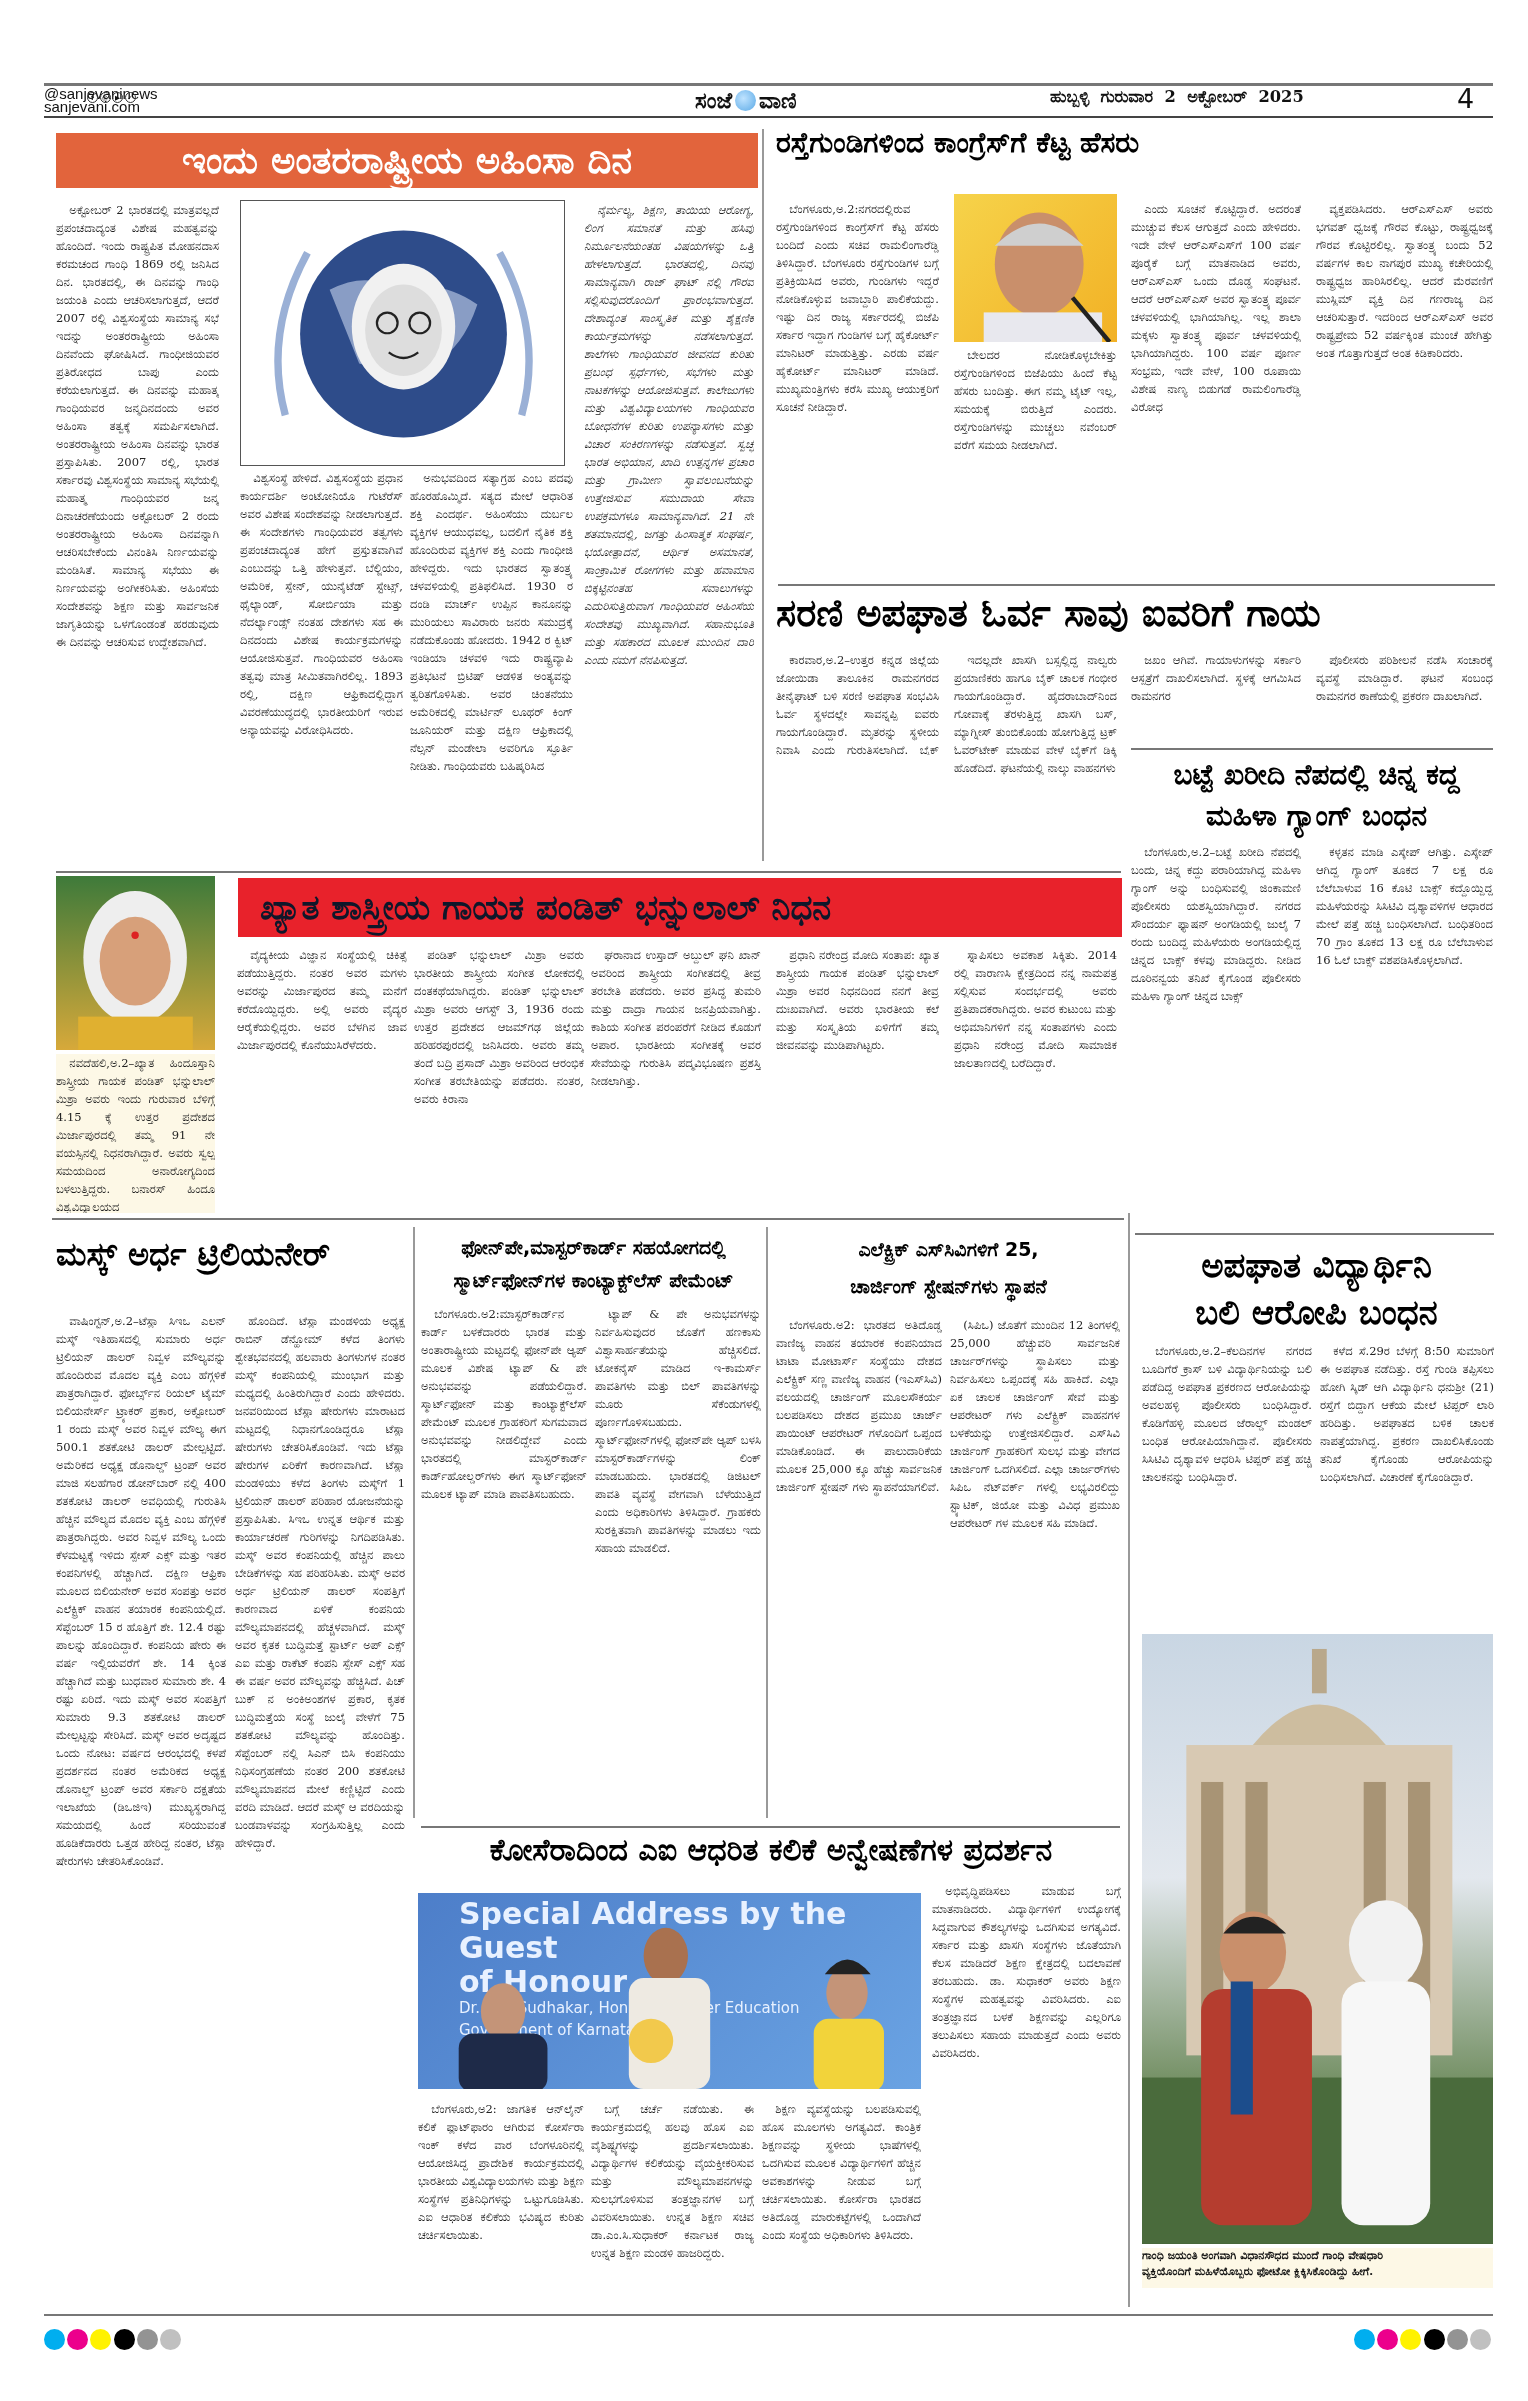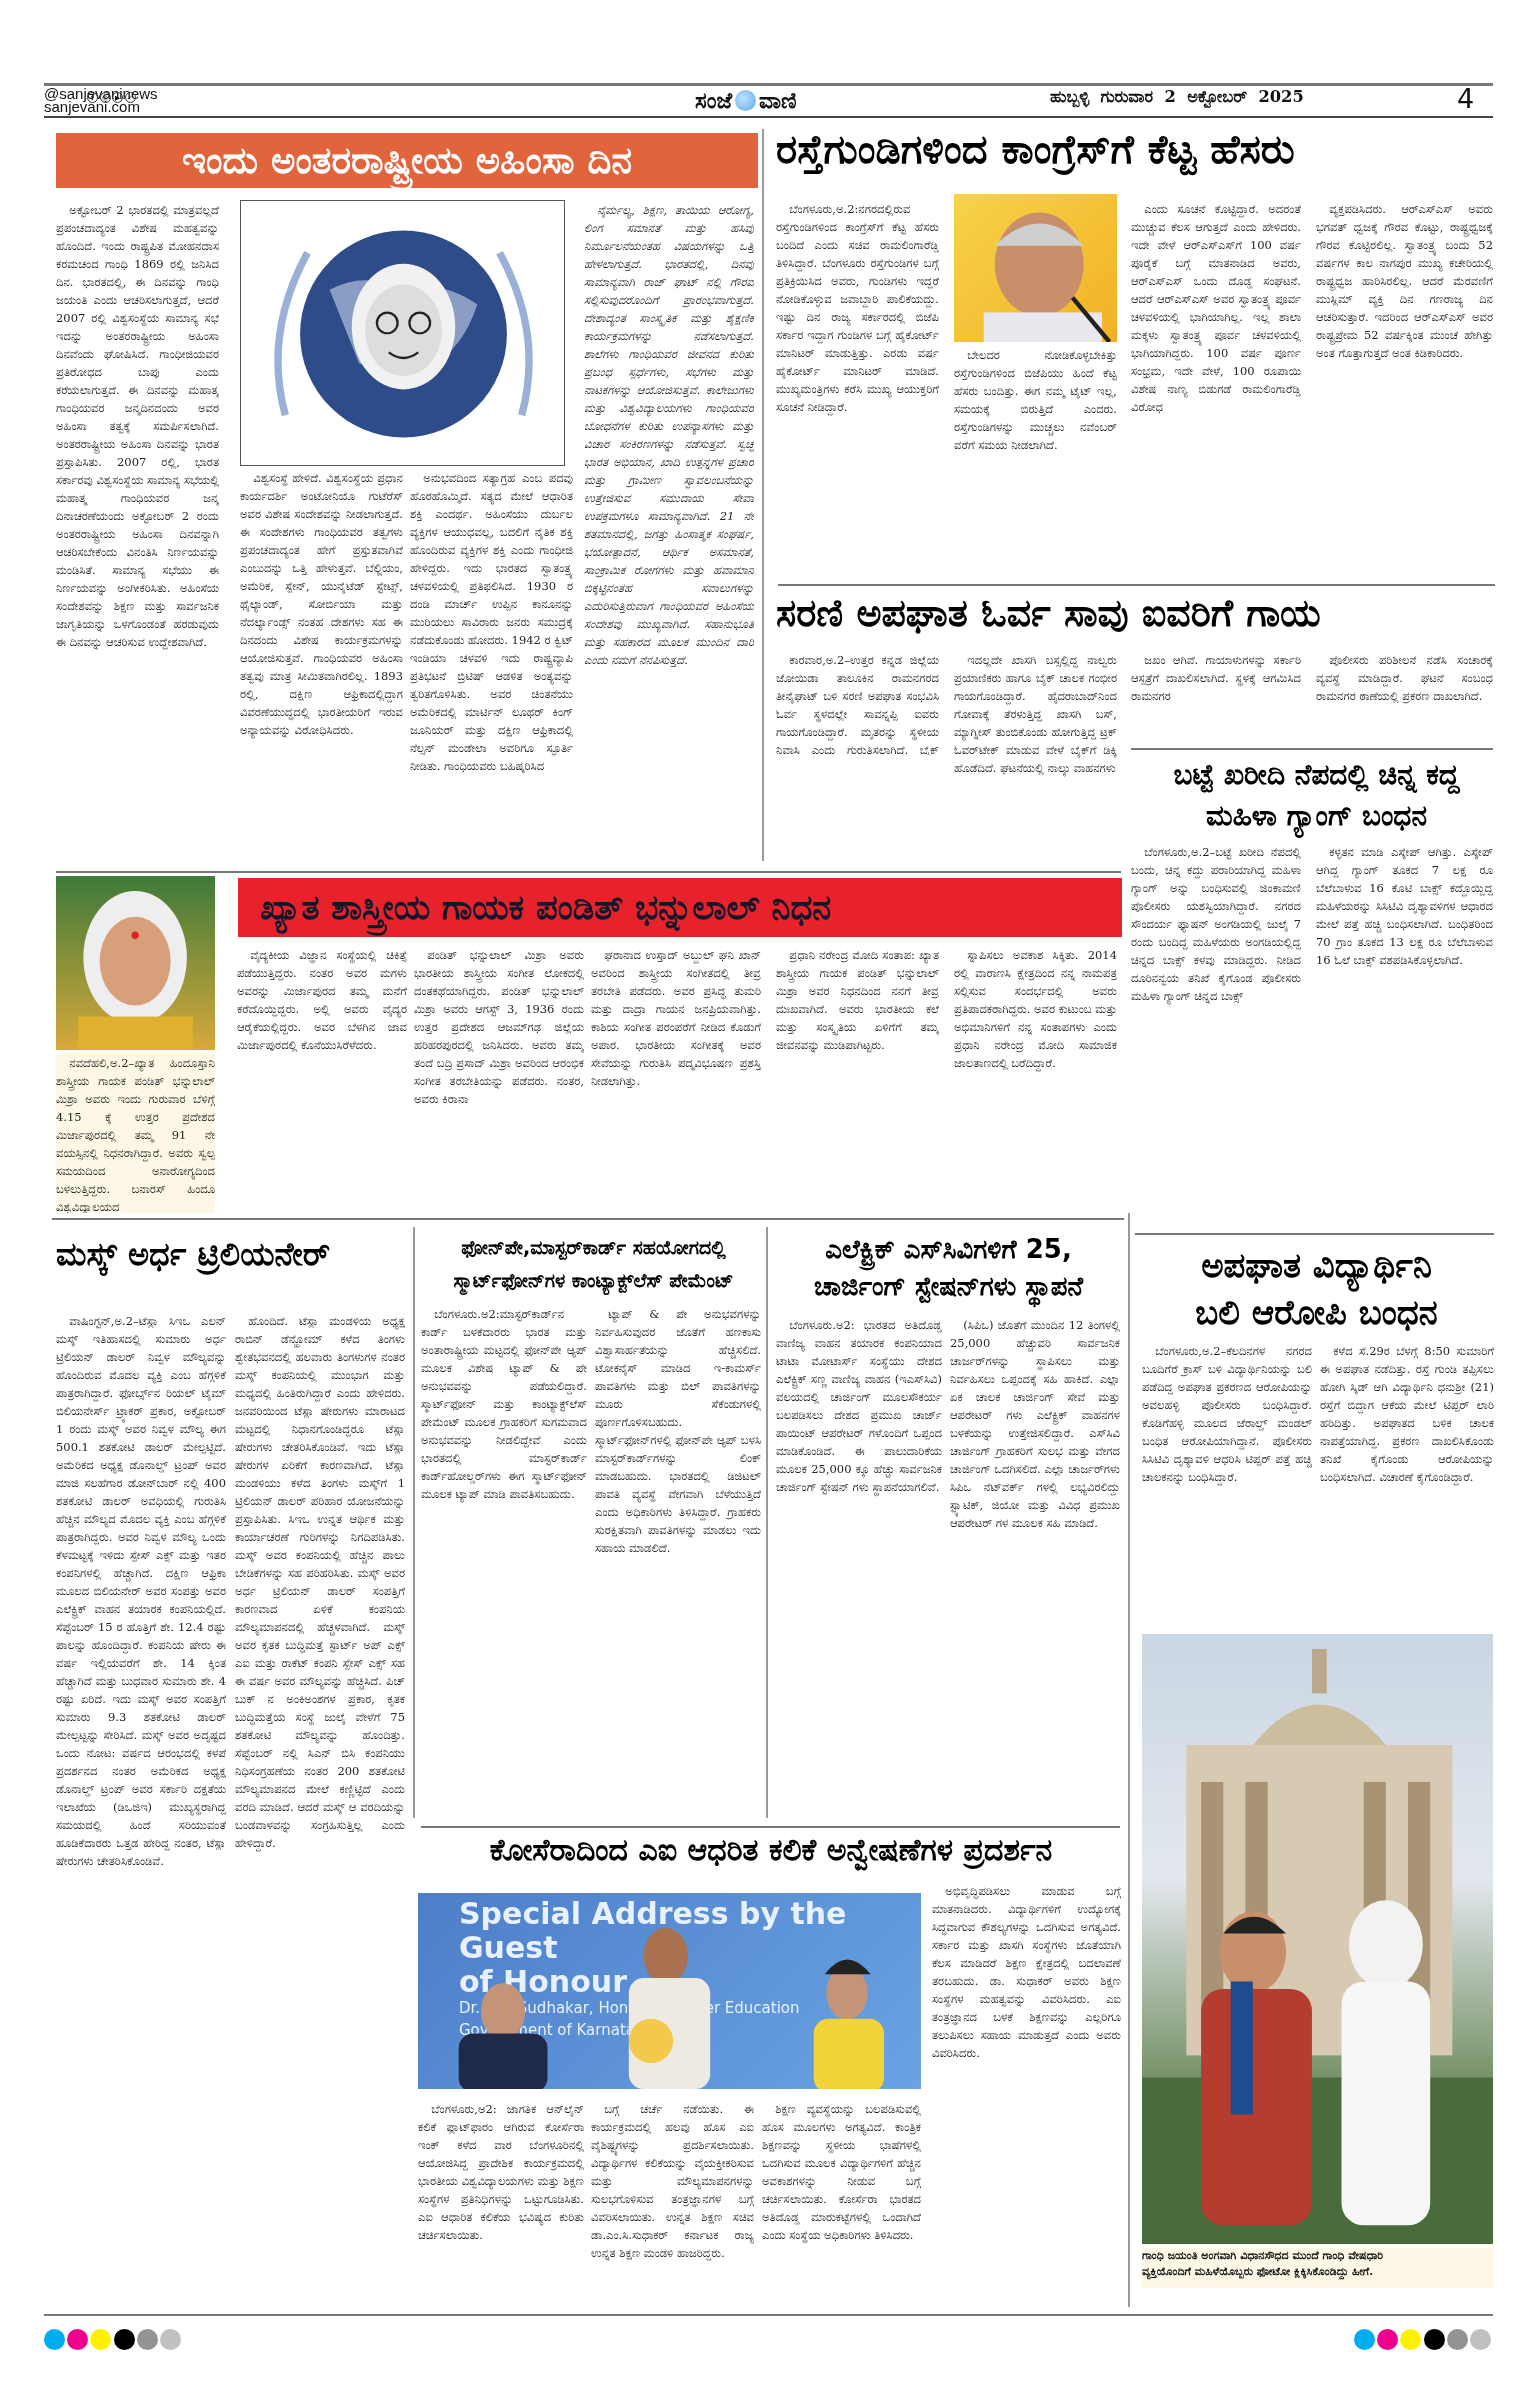--- a/index.html
+++ b/index.html
@@ -89,21 +89,21 @@
 <div class="col" style="left:240px; top:469px; width:163px; height:399px;">
     <p>ವಿಶ್ವಸಂಸ್ಥೆ ಹೇಳಿದೆ. ವಿಶ್ವಸಂಸ್ಥೆಯ ಪ್ರಧಾನ ಕಾರ್ಯದರ್ಶಿ ಅಂಟೋನಿಯೊ ಗುಟೆರೆಸ್ ಅವರ ವಿಶೇಷ ಸಂದೇಶವನ್ನು ನೀಡಲಾಗುತ್ತದೆ. ಈ ಸಂದೇಶಗಳು ಗಾಂಧಿಯವರ ತತ್ವಗಳು ಪ್ರಪಂಚದಾದ್ಯಂತ ಹೇಗೆ ಪ್ರಸ್ತುತವಾಗಿವೆ ಎಂಬುದನ್ನು ಒತ್ತಿ ಹೇಳುತ್ತವೆ. ಬೆಲ್ಜಿಯಂ, ಅಮೆರಿಕ, ಸ್ಪೇನ್, ಯುನೈಟೆಡ್ ಸ್ಟೇಟ್ಸ್, ಥೈಲ್ಯಾಂಡ್, ಸೋರ್ಬಿಯಾ ಮತ್ತು ನೆದರ್ಲ್ಯಾಂಡ್ಸ್ ನಂತಹ ದೇಶಗಳು ಸಹ ಈ ದಿನದಂದು ವಿಶೇಷ ಕಾರ್ಯಕ್ರಮಗಳನ್ನು ಆಯೋಜಿಸುತ್ತವೆ. ಗಾಂಧಿಯವರ ಅಹಿಂಸಾ ತತ್ವವು ಮಾತ್ರ ಸೀಮಿತವಾಗಿರಲಿಲ್ಲ. 1893 ರಲ್ಲಿ, ದಕ್ಷಿಣ ಆಫ್ರಿಕಾದಲ್ಲಿದ್ದಾಗ ವಿವರಣೆಯುದ್ಧದಲ್ಲಿ ಭಾರತೀಯರಿಗೆ ಇರುವ ಅನ್ಯಾಯವನ್ನು ವಿರೋಧಿಸಿದರು.</p>
   </div>
 <div class="col" style="left:410px; top:469px; width:163px; height:399px;">
     <p>ಅನುಭವದಿಂದ ಸತ್ಯಾಗ್ರಹ ಎಂಬ ಪದವು ಹೊರಹೊಮ್ಮಿದೆ. ಸತ್ಯದ ಮೇಲೆ ಆಧಾರಿತ ಶಕ್ತಿ ಎಂದರ್ಥ. ಅಹಿಂಸೆಯು ದುರ್ಬಲ ವ್ಯಕ್ತಿಗಳ ಆಯುಧವಲ್ಲ, ಬದಲಿಗೆ ನೈತಿಕ ಶಕ್ತಿ ಹೊಂದಿರುವ ವ್ಯಕ್ತಿಗಳ ಶಕ್ತಿ ಎಂದು ಗಾಂಧೀಜಿ ಹೇಳಿದ್ದರು. ಇದು ಭಾರತದ ಸ್ವಾತಂತ್ರ್ಯ ಚಳವಳಿಯಲ್ಲಿ ಪ್ರತಿಫಲಿಸಿದೆ. 1930 ರ ದಂಡಿ ಮಾರ್ಚ್ ಉಪ್ಪಿನ ಕಾನೂನನ್ನು ಮುರಿಯಲು ಸಾವಿರಾರು ಜನರು ಸಮುದ್ರಕ್ಕೆ ನಡೆದುಕೊಂಡು ಹೋದರು. 1942 ರ ಕ್ವಿಟ್ ಇಂಡಿಯಾ ಚಳವಳಿ ಇದು ರಾಷ್ಟ್ರವ್ಯಾಪಿ ಪ್ರತಿಭಟನೆ ಬ್ರಿಟಿಷ್ ಆಡಳಿತ ಅಂತ್ಯವನ್ನು ತ್ವರಿತಗೊಳಿಸಿತು. ಅವರ ಚಿಂತನೆಯು ಅಮೆರಿಕದಲ್ಲಿ ಮಾರ್ಟಿನ್ ಲೂಥರ್ ಕಿಂಗ್ ಜೂನಿಯರ್ ಮತ್ತು ದಕ್ಷಿಣ ಆಫ್ರಿಕಾದಲ್ಲಿ ನೆಲ್ಸನ್ ಮಂಡೇಲಾ ಅವರಿಗೂ ಸ್ಫೂರ್ತಿ ನೀಡಿತು. ಗಾಂಧಿಯವರು ಬಹಿಷ್ಕರಿಸಿದ</p>
   </div>
 <div class="col" style="left:584px; top:201px; width:170px; height:673px;font-style:italic;">
     <p>ನೈರ್ಮಲ್ಯ, ಶಿಕ್ಷಣ, ತಾಯಿಯ ಆರೋಗ್ಯ, ಲಿಂಗ ಸಮಾನತೆ ಮತ್ತು ಹಸಿವು ನಿರ್ಮೂಲನೆಯಂತಹ ವಿಷಯಗಳನ್ನು ಒತ್ತಿ ಹೇಳಲಾಗುತ್ತದೆ. ಭಾರತದಲ್ಲಿ, ದಿನವು ಸಾಮಾನ್ಯವಾಗಿ ರಾಜ್ ಘಾಟ್ ನಲ್ಲಿ ಗೌರವ ಸಲ್ಲಿಸುವುದರೊಂದಿಗೆ ಪ್ರಾರಂಭವಾಗುತ್ತದೆ. ದೇಶಾದ್ಯಂತ ಸಾಂಸ್ಕೃತಿಕ ಮತ್ತು ಶೈಕ್ಷಣಿಕ ಕಾರ್ಯಕ್ರಮಗಳನ್ನು ನಡೆಸಲಾಗುತ್ತದೆ. ಶಾಲೆಗಳು ಗಾಂಧಿಯವರ ಜೀವನದ ಕುರಿತು ಪ್ರಬಂಧ ಸ್ಪರ್ಧೆಗಳು, ಸಭೆಗಳು ಮತ್ತು ನಾಟಕಗಳನ್ನು ಆಯೋಜಿಸುತ್ತವೆ. ಕಾಲೇಜುಗಳು ಮತ್ತು ವಿಶ್ವವಿದ್ಯಾಲಯಗಳು ಗಾಂಧಿಯವರ ಬೋಧನೆಗಳ ಕುರಿತು ಉಪನ್ಯಾಸಗಳು ಮತ್ತು ವಿಚಾರ ಸಂಕಿರಣಗಳನ್ನು ನಡೆಸುತ್ತವೆ. ಸ್ವಚ್ಛ ಭಾರತ ಅಭಿಯಾನ, ಖಾದಿ ಉತ್ಪನ್ನಗಳ ಪ್ರಚಾರ ಮತ್ತು ಗ್ರಾಮೀಣ ಸ್ವಾವಲಂಬನೆಯನ್ನು ಉತ್ತೇಜಿಸುವ ಸಮುದಾಯ ಸೇವಾ ಉಪಕ್ರಮಗಳೂ ಸಾಮಾನ್ಯವಾಗಿದೆ. 21 ನೇ ಶತಮಾನದಲ್ಲಿ, ಜಗತ್ತು ಹಿಂಸಾತ್ಮಕ ಸಂಘರ್ಷ, ಭಯೋತ್ಪಾದನೆ, ಆರ್ಥಿಕ ಅಸಮಾನತೆ, ಸಾಂಕ್ರಾಮಿಕ ರೋಗಗಳು ಮತ್ತು ಹವಾಮಾನ ಬಿಕ್ಕಟ್ಟಿನಂತಹ ಸವಾಲುಗಳನ್ನು ಎದುರಿಸುತ್ತಿರುವಾಗ ಗಾಂಧಿಯವರ ಅಹಿಂಸೆಯ ಸಂದೇಶವು ಮುಖ್ಯವಾಗಿದೆ. ಸಹಾನುಭೂತಿ ಮತ್ತು ಸಹಕಾರದ ಮೂಲಕ ಮುಂದಿನ ದಾರಿ ಎಂದು ನಮಗೆ ನೆನಪಿಸುತ್ತದೆ.</p>
   </div>
 
-<div class="abs hl-black" style="left:776px; top:126px; width:725px; height:59px; font-size:40px;">ರಸ್ತೆಗುಂಡಿಗಳಿಂದ ಕಾಂಗ್ರೆಸ್‌ಗೆ ಕೆಟ್ಟ ಹೆಸರು</div>
+<div class="abs hl-black" style="left:776px; top:126px; width:725px; height:59px; font-size:28px;">ರಸ್ತೆಗುಂಡಿಗಳಿಂದ ಕಾಂಗ್ರೆಸ್‌ಗೆ ಕೆಟ್ಟ ಹೆಸರು</div>
 <div class="col" style="left:776px; top:200px; width:163px; height:370px;">
     <p>ಬೆಂಗಳೂರು,ಅ.2:ನಗರದಲ್ಲಿರುವ ರಸ್ತೆಗುಂಡಿಗಳಿಂದ ಕಾಂಗ್ರೆಸ್‌ಗೆ ಕೆಟ್ಟ ಹೆಸರು ಬಂದಿದೆ ಎಂದು ಸಚಿವ ರಾಮಲಿಂಗಾರೆಡ್ಡಿ ತಿಳಿಸಿದ್ದಾರೆ. ಬೆಂಗಳೂರು ರಸ್ತೆಗುಂಡಿಗಳ ಬಗ್ಗೆ ಪ್ರತಿಕ್ರಿಯಿಸಿದ ಅವರು, ಗುಂಡಿಗಳು ಇದ್ದರೆ ನೋಡಿಕೊಳ್ಳುವ ಜವಾಬ್ದಾರಿ ಪಾಲಿಕೆಯದ್ದು. ಇಷ್ಟು ದಿನ ರಾಜ್ಯ ಸರ್ಕಾರದಲ್ಲಿ ಬಿಜೆಪಿ ಸರ್ಕಾರ ಇದ್ದಾಗ ಗುಂಡಿಗಳ ಬಗ್ಗೆ ಹೈಕೋರ್ಟ್ ಮಾನಿಟರ್ ಮಾಡುತ್ತಿತ್ತು. ಎರಡು ವರ್ಷ ಹೈಕೋರ್ಟ್ ಮಾನಿಟರ್ ಮಾಡಿದೆ. ಮುಖ್ಯಮಂತ್ರಿಗಳು ಕರೆಸಿ ಮುಖ್ಯ ಆಯುಕ್ತರಿಗೆ ಸೂಚನೆ ನೀಡಿದ್ದಾರೆ.</p>
   </div>
 <div class="photo" style="left:954px; top:194px; width:163px; height:148px; background:linear-gradient(135deg,#f6d34a,#f2b125);">
   <svg width="163" height="148" viewBox="0 0 220 200">
     <ellipse cx="115" cy="95" rx="60" ry="70" fill="#c98f6b"></ellipse>
     <path d="M55 70 Q115 10 175 70" fill="#cfcfcf"></path>
     <rect x="40" y="160" width="160" height="40" fill="#e8e8ee"></rect>
     <line x1="160" y1="140" x2="210" y2="200" stroke="#222" stroke-width="6"></line>
   </svg>
@@ -189,21 +189,21 @@
   <div>ಸ್ಮಾರ್ಟ್‌ಫೋನ್‌ಗಳ ಕಾಂಟ್ಯಾಕ್ಟ್‌ಲೆಸ್ ಪೇಮೆಂಟ್</div>
 </div>
 <div class="col" style="left:421px; top:1305px; width:166px; height:503px;">
     <p>ಬೆಂಗಳೂರು.ಅ2:ಮಾಸ್ಟರ್‌ಕಾರ್ಡ್‌ನ ಕಾರ್ಡ್ ಬಳಕೆದಾರರು ಭಾರತ ಮತ್ತು ಅಂತಾರಾಷ್ಟ್ರೀಯ ಮಟ್ಟದಲ್ಲಿ ಫೋನ್‌ಪೇ ಆ್ಯಪ್ ಮೂಲಕ ವಿಶೇಷ ಟ್ಯಾಪ್ &amp; ಪೇ ಅನುಭವವನ್ನು ಪಡೆಯಲಿದ್ದಾರೆ. ಸ್ಮಾರ್ಟ್‌ಫೋನ್ ಮತ್ತು ಕಾಂಟ್ಯಾಕ್ಟ್‌ಲೆಸ್ ಪೇಮೆಂಟ್ ಮೂಲಕ ಗ್ರಾಹಕರಿಗೆ ಸುಗಮವಾದ ಅನುಭವವನ್ನು ನೀಡಲಿದ್ದೇವೆ ಎಂದು ಭಾರತದಲ್ಲಿ ಮಾಸ್ಟರ್‌ಕಾರ್ಡ್ ಕಾರ್ಡ್‌ಹೋಲ್ಡರ್‌ಗಳು ಈಗ ಸ್ಮಾರ್ಟ್‌ಫೋನ್ ಮೂಲಕ ಟ್ಯಾಪ್ ಮಾಡಿ ಪಾವತಿಸಬಹುದು.</p>
   </div>
 <div class="col" style="left:595px; top:1305px; width:166px; height:503px;">
     <p>ಟ್ಯಾಪ್ &amp; ಪೇ ಅನುಭವಗಳನ್ನು ನಿರ್ವಹಿಸುವುದರ ಜೊತೆಗೆ ಹಣಕಾಸು ವಿಶ್ವಾಸಾರ್ಹತೆಯನ್ನು ಹೆಚ್ಚಿಸಲಿದೆ. ಟೋಕನೈಸ್ ಮಾಡಿದ ಇ-ಕಾಮರ್ಸ್ ಪಾವತಿಗಳು ಮತ್ತು ಬಿಲ್ ಪಾವತಿಗಳನ್ನು ಮೂರು ಸೆಕೆಂಡುಗಳಲ್ಲಿ ಪೂರ್ಣಗೊಳಿಸಬಹುದು. ಸ್ಮಾರ್ಟ್‌ಫೋನ್‌ಗಳಲ್ಲಿ ಫೋನ್‌ಪೇ ಆ್ಯಪ್ ಬಳಸಿ ಮಾಸ್ಟರ್‌ಕಾರ್ಡ್‌ಗಳನ್ನು ಲಿಂಕ್ ಮಾಡಬಹುದು. ಭಾರತದಲ್ಲಿ ಡಿಜಿಟಲ್ ಪಾವತಿ ವ್ಯವಸ್ಥೆ ವೇಗವಾಗಿ ಬೆಳೆಯುತ್ತಿದೆ ಎಂದು ಅಧಿಕಾರಿಗಳು ತಿಳಿಸಿದ್ದಾರೆ. ಗ್ರಾಹಕರು ಸುರಕ್ಷಿತವಾಗಿ ಪಾವತಿಗಳನ್ನು ಮಾಡಲು ಇದು ಸಹಾಯ ಮಾಡಲಿದೆ.</p>
   </div>
 <div class="vrule" style="left:766px; top:1227px; height:591px;"></div>
 
-<div class="abs hl-black" style="left:775px; top:1231px; width:347px; font-size:26px; line-height:37px; text-align:center;">
+<div class="abs hl-black" style="left:775px; top:1231px; width:347px; font-size:19px; line-height:37px; text-align:center;">
   <div>ಎಲೆಕ್ಟ್ರಿಕ್ ಎಸ್‌ಸಿವಿಗಳಿಗೆ 25,</div>
   <div>ಚಾರ್ಜಿಂಗ್ ಸ್ಟೇಷನ್‌ಗಳು ಸ್ಥಾಪನೆ</div>
 </div>
 <div class="col" style="left:776px; top:1316px; width:166px; height:492px;">
     <p>ಬೆಂಗಳೂರು.ಅ2: ಭಾರತದ ಅತಿದೊಡ್ಡ ವಾಣಿಜ್ಯ ವಾಹನ ತಯಾರಕ ಕಂಪನಿಯಾದ ಟಾಟಾ ಮೋಟಾರ್ಸ್ ಸಂಸ್ಥೆಯು ದೇಶದ ಎಲೆಕ್ಟ್ರಿಕ್ ಸಣ್ಣ ವಾಣಿಜ್ಯ ವಾಹನ (ಇಎಸ್‌ಸಿವಿ) ವಲಯದಲ್ಲಿ ಚಾರ್ಜಿಂಗ್ ಮೂಲಸೌಕರ್ಯ ಬಲಪಡಿಸಲು ದೇಶದ ಪ್ರಮುಖ ಚಾರ್ಜ್ ಪಾಯಿಂಟ್ ಆಪರೇಟರ್ ಗಳೊಂದಿಗೆ ಒಪ್ಪಂದ ಮಾಡಿಕೊಂಡಿದೆ. ಈ ಪಾಲುದಾರಿಕೆಯ ಮೂಲಕ 25,000 ಕ್ಕೂ ಹೆಚ್ಚು ಸಾರ್ವಜನಿಕ ಚಾರ್ಜಿಂಗ್ ಸ್ಟೇಷನ್ ಗಳು ಸ್ಥಾಪನೆಯಾಗಲಿವೆ.</p>
   </div>
 <div class="col" style="left:950px; top:1316px; width:170px; height:492px;">
     <p>(ಸಿಪಿಒ) ಜೊತೆಗೆ ಮುಂದಿನ 12 ತಿಂಗಳಲ್ಲಿ 25,000 ಹೆಚ್ಚುವರಿ ಸಾರ್ವಜನಿಕ ಚಾರ್ಜರ್‌ಗಳನ್ನು ಸ್ಥಾಪಿಸಲು ಮತ್ತು ನಿರ್ವಹಿಸಲು ಒಪ್ಪಂದಕ್ಕೆ ಸಹಿ ಹಾಕಿದೆ. ಎಲ್ಲಾ ಏಕ ಚಾಲಕ ಚಾರ್ಜಿಂಗ್ ಸೇವೆ ಮತ್ತು ಆಪರೇಟರ್ ಗಳು ಎಲೆಕ್ಟ್ರಿಕ್ ವಾಹನಗಳ ಬಳಕೆಯನ್ನು ಉತ್ತೇಜಿಸಲಿದ್ದಾರೆ. ಎಸ್‌ಸಿವಿ ಚಾರ್ಜಿಂಗ್ ಗ್ರಾಹಕರಿಗೆ ಸುಲಭ ಮತ್ತು ವೇಗದ ಚಾರ್ಜಿಂಗ್ ಒದಗಿಸಲಿದೆ. ಎಲ್ಲಾ ಚಾರ್ಜರ್‌ಗಳು ಸಿಪಿಒ ನೆಟ್‌ವರ್ಕ್ ಗಳಲ್ಲಿ ಲಭ್ಯವಿರಲಿದ್ದು ಸ್ಟ್ಯಾಟಿಕ್, ಜಿಯೋ ಮತ್ತು ವಿವಿಧ ಪ್ರಮುಖ ಆಪರೇಟರ್ ಗಳ ಮೂಲಕ ಸಹಿ ಮಾಡಿದೆ.</p>
   </div>
 <div class="vrule" style="left:1128px; top:1213px; height:1094px;"></div>

